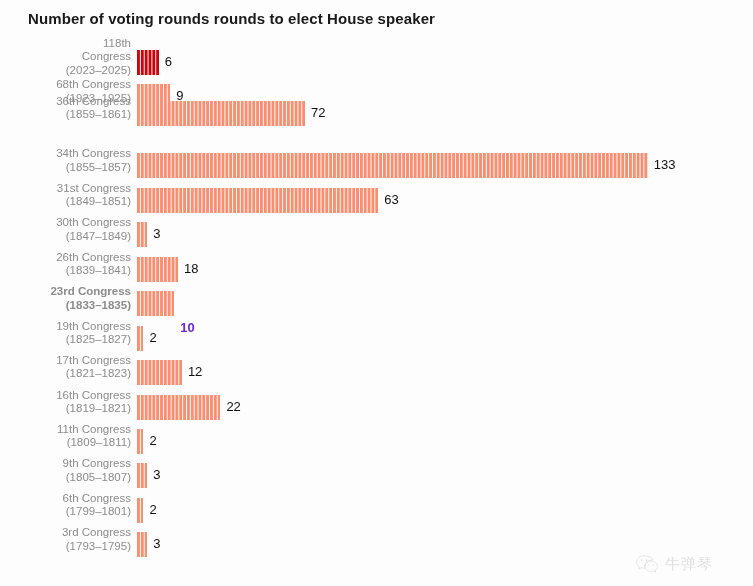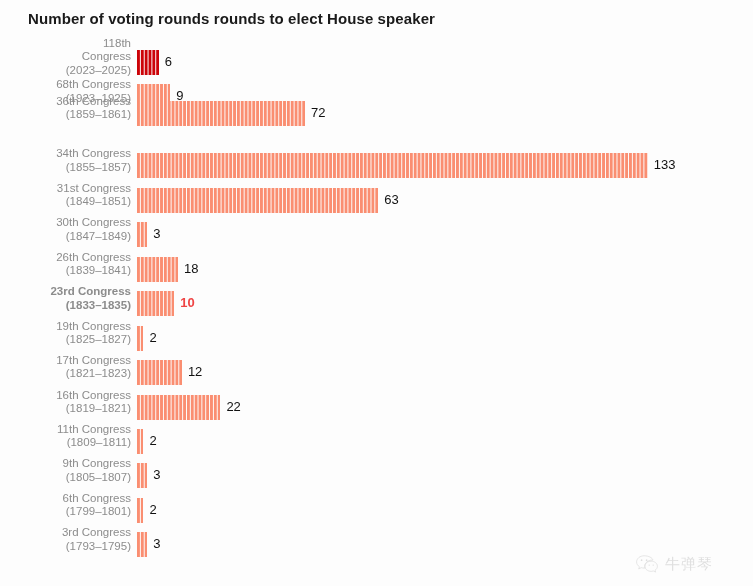--- a/index.html
+++ b/index.html
@@ -167,21 +167,21 @@
           <div class="bar normal" style="--c: #FA8E71; --h: #CC0308; width: 41.05px;"></div>
         </div>
         <div class="bar-value" style="left: 184.05px; color: rgb(17, 17, 17);">18</div>
       </div>
       <div class="bar-row" style="top: 241.15px; font-weight: bold;">
         <div class="row-label" style="color: rgb(140, 140, 140);">23rd Congress
 (1833–1835)</div>
         <div class="bar-track">
           <div class="bar normal" style="--c: #FA8E71; --h: #CC0308; width: 37.2px;"></div>
         </div>
-        <div class="bar-value" style="left: 180.2px; color: #ef4444;">10</div>
+        <div class="bar-value" style="left: 180.2px; color: #6d28d9; margin-top: 25px;">10</div>
       </div>
       <div class="bar-row" style="top: 275.6px;">
         <div class="row-label" style="color: rgb(140, 140, 140);">19th Congress
 (1825–1827)</div>
         <div class="bar-track">
           <div class="bar normal" style="--c: #FA8E71; --h: #CC0308; width: 6.4px;"></div>
         </div>
         <div class="bar-value" style="left: 149.4px; color: rgb(17, 17, 17);">2</div>
       </div>
       <div class="bar-row" style="top: 310.05px;">

